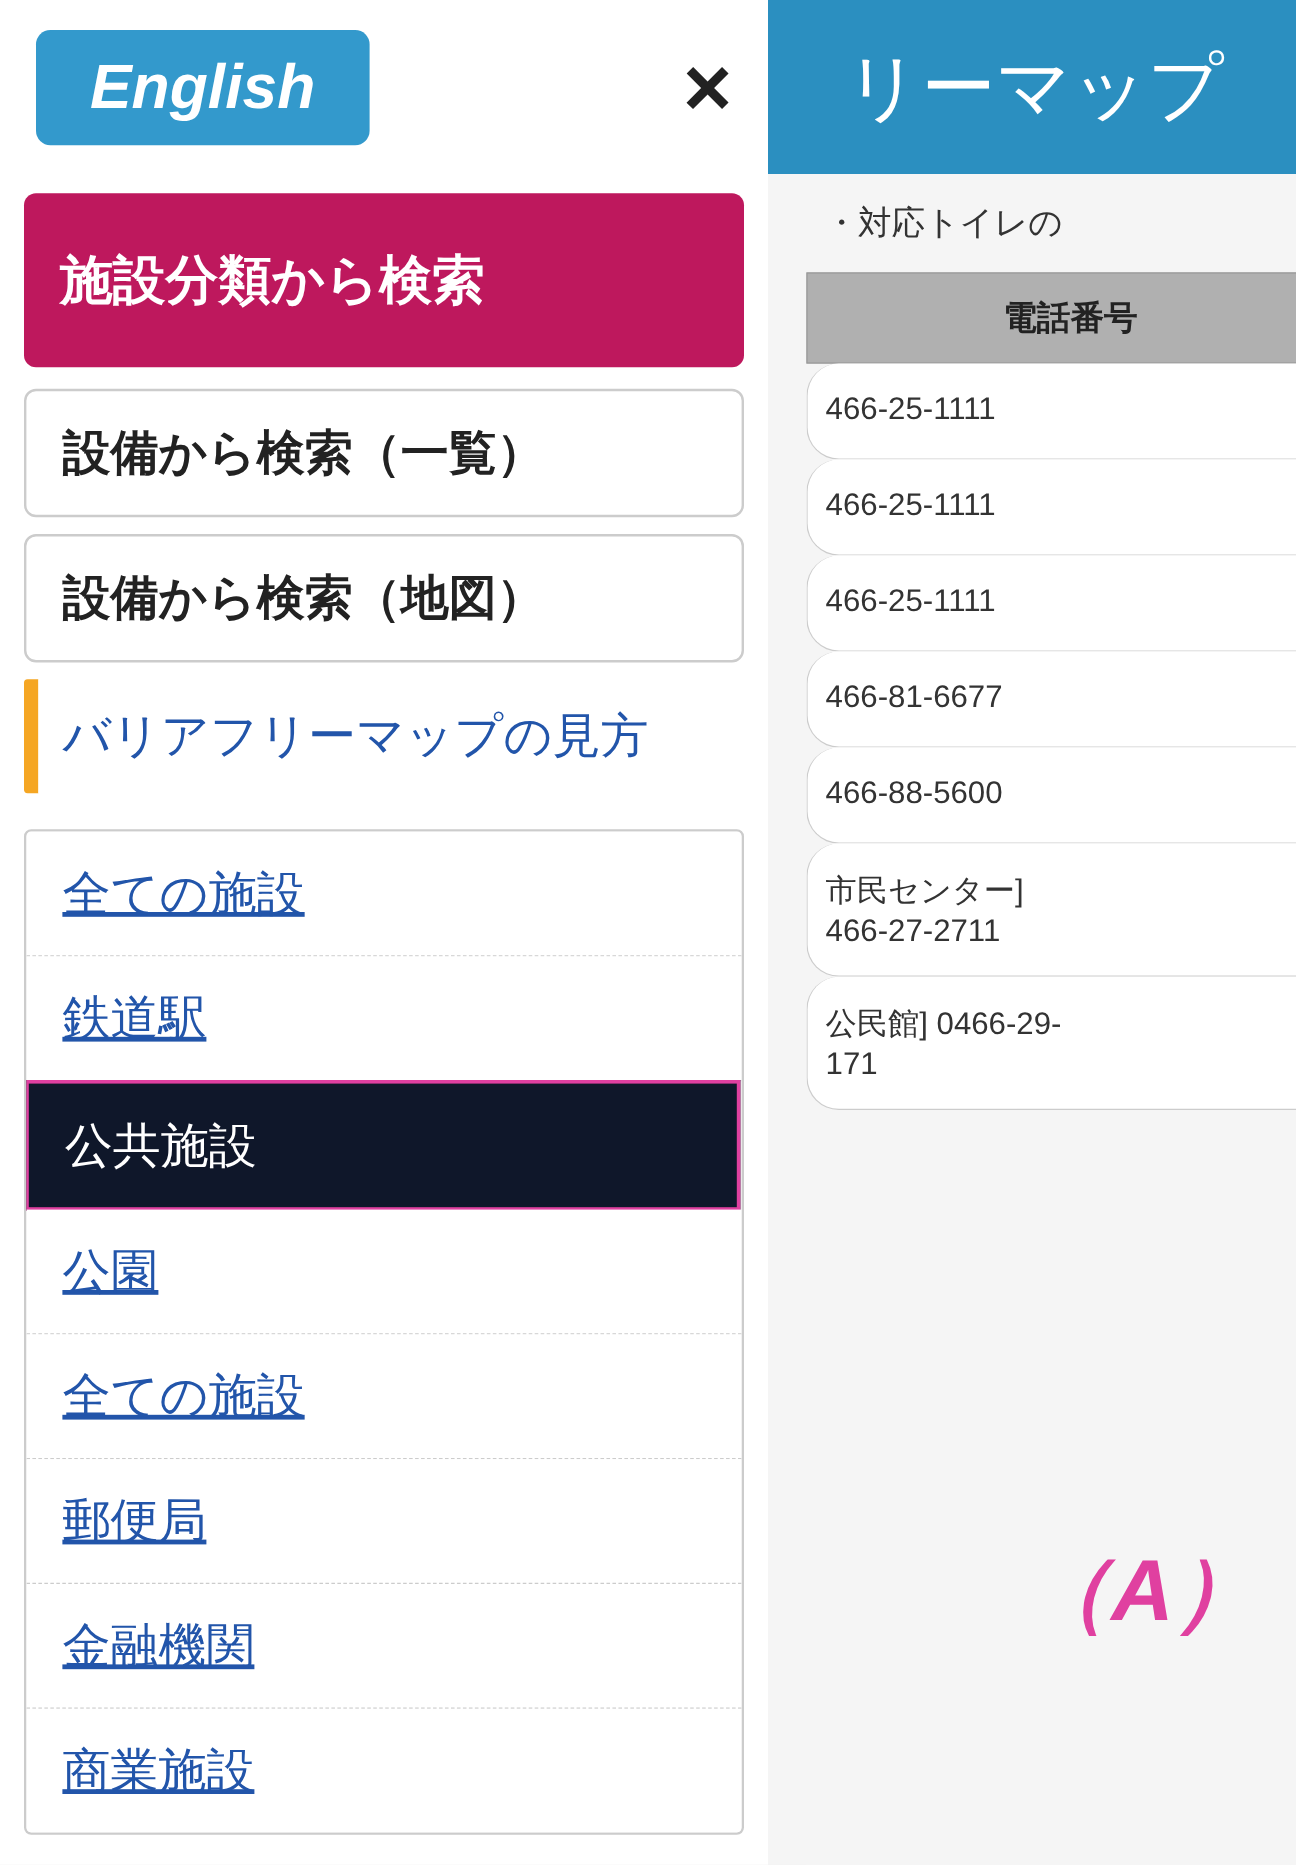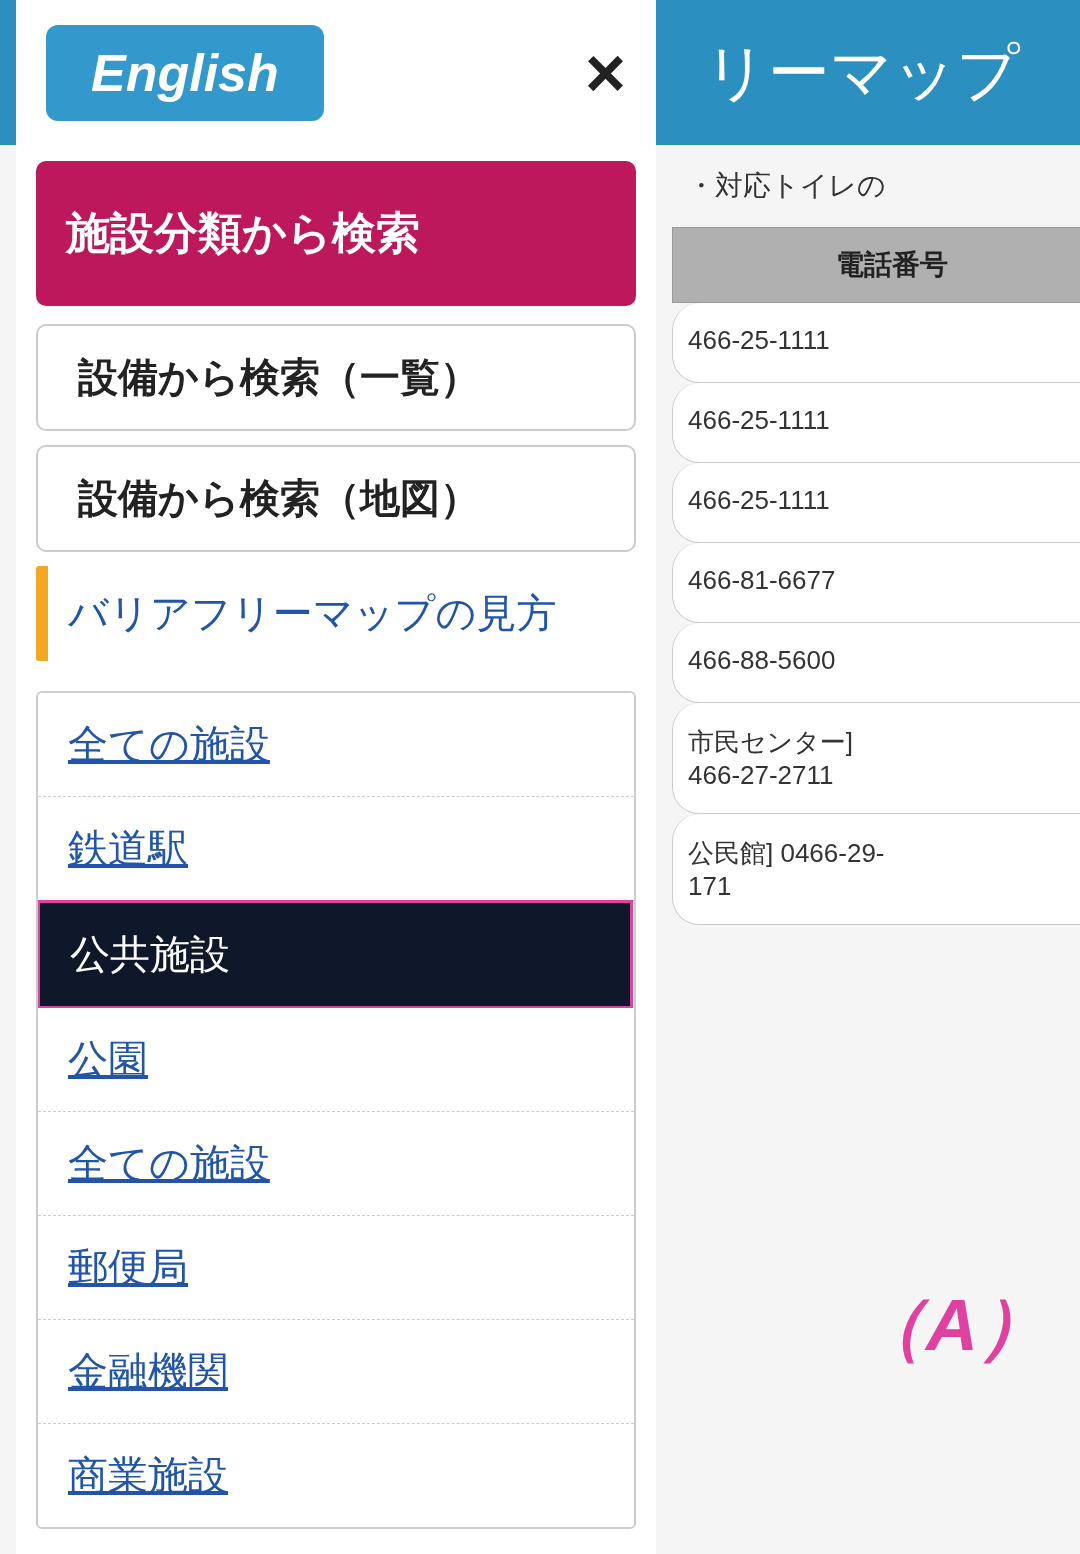--- a/index.html
+++ b/index.html
@@ -78,21 +78,21 @@
       border-right: 1px solid #ccc;
       background: white;
       min-height: 80px;
       border-radius: 27px;
     }
 
     
     .menu-overlay {
       position: absolute;
       top: 0;
-      left: 16px;
+      left: 0;
       width: 640px;
       height: 1554px;
       background: white;
       z-index: 10;
       display: flex;
       flex-direction: column;
     }
 
     
     .menu-top-bar {
@@ -150,21 +150,21 @@
       width: 100%;
     }
 
     .menu-outline-btn {
       background: white;
       color: #222;
       font-size: 40px;
       font-weight: bold;
       border: 2px solid #ccc;
       border-radius: 10px;
-      padding: 24px 40px;
+      padding: 24px 30px;
       text-align: left;
       cursor: pointer;
       margin-bottom: 14px;
       width: 100%;
     }
 
     .menu-link-section {
       display: flex;
       align-items: stretch;
       margin-bottom: 14px;

